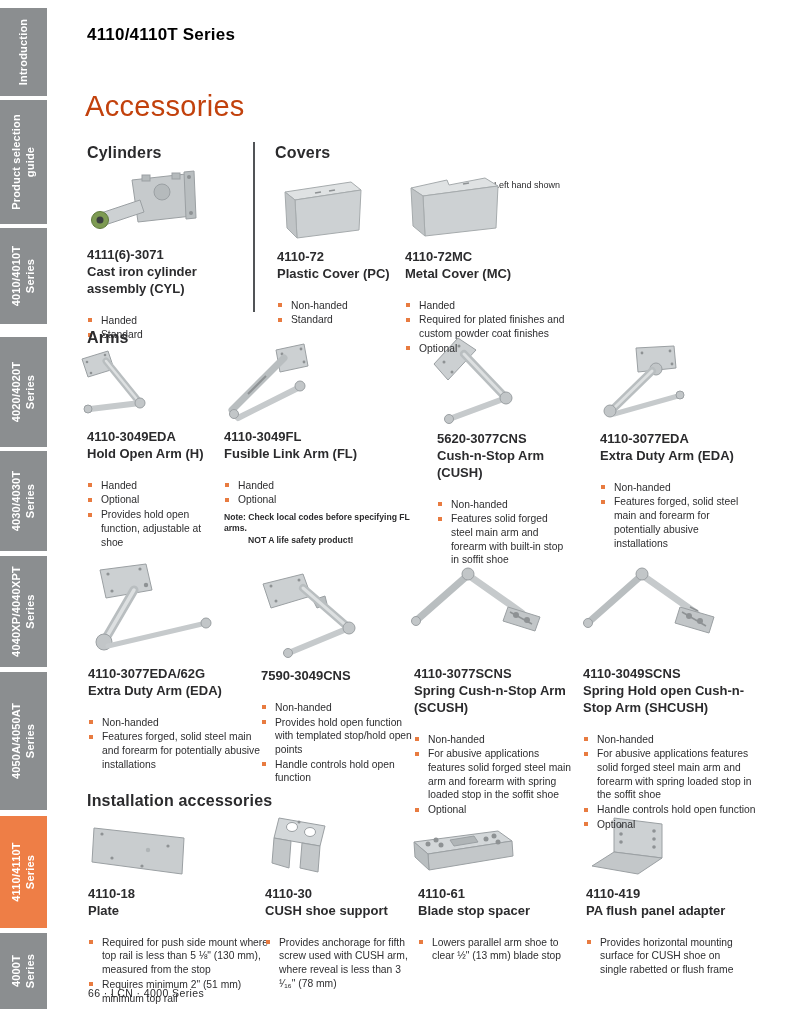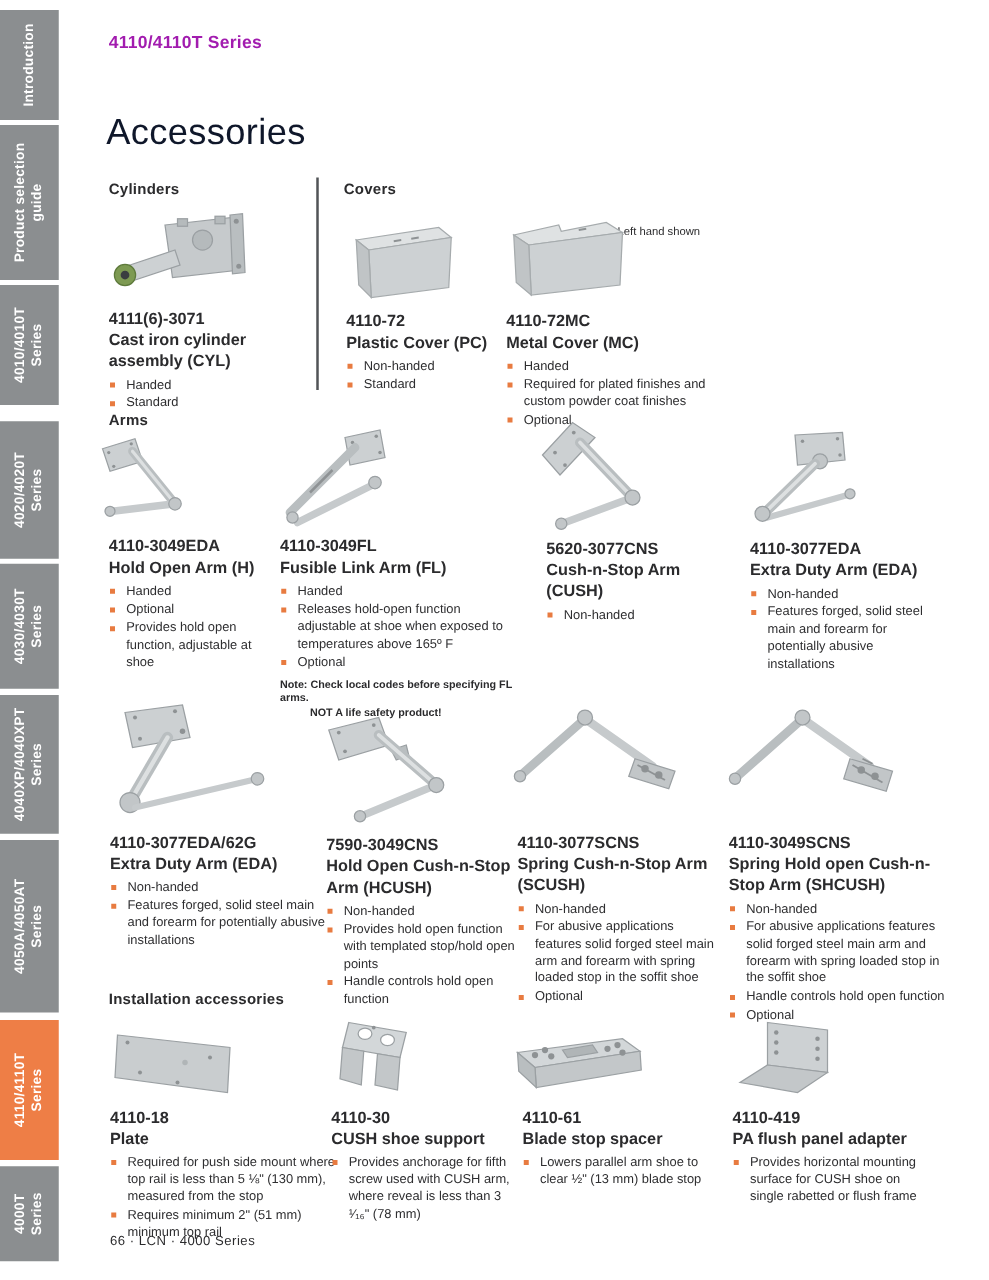--- a/index.html
+++ b/index.html
@@ -11,30 +11,30 @@
   .tab { position:absolute; left:0; width:47px; background:#8b8e90; }
   .tab.active { background:#ee7e46; }
   .tab-label {
     position:absolute; left:0; top:100%; height:47px;
     transform-origin:0 0; transform:rotate(-90deg);
     display:flex; flex-direction:column; align-items:center; justify-content:center;
     color:#ffffff; font-weight:bold; font-size:11px; line-height:1.25;
     text-align:center; letter-spacing:.2px; white-space:nowrap;
   }
   
-  .series-head { position:absolute; font-size:14px; font-weight:bold; color:#a21caf; letter-spacing:.2px; }
-  .title { position:absolute; font-size:29px; color:#0f172a; letter-spacing:.3px; }
-  .h2 { position:absolute; font-size:12px; font-weight:bold; color:#2b2b2d; letter-spacing:.2px; }
+  .series-head { position:absolute; font-size:17px; font-weight:bold; color:#000000; letter-spacing:.2px; }
+  .title { position:absolute; font-size:29px; color:#c2410c; letter-spacing:.3px; }
+  .h2 { position:absolute; font-size:16px; font-weight:bold; color:#2b2b2d; letter-spacing:.2px; }
   .lhs { position:absolute; font-size:9px; color:#2b2b2d; }
   .vdiv { position:absolute; width:1.5px; background:#515457; }
   .footer { position:absolute; font-size:10.5px; color:#2b2b2d; letter-spacing:.4px; }
   
   .card { position:absolute; }
   .code, .pname { font-weight:bold; font-size:13px; line-height:1.3; }
-  ul.bl { list-style:none; margin:4px 0 0 0; padding:0; font-size:10.3px; line-height:1.33; color:#2e2e30; }
+  ul.bl { list-style:none; margin:16px 0 0 0; padding:0; font-size:10.3px; line-height:1.33; color:#2e2e30; }
   ul.bl li { position:relative; padding-left:14px; margin-bottom:1px; }
   ul.bl li::before { content:""; position:absolute; left:1px; top:4.5px; width:4px; height:4px; background:#e87b40; }
   .note { font-size:8.6px; font-weight:bold; line-height:1.3; margin-top:5px; }
   .note .n2 { padding-left:24px; }
   
   .illus { position:absolute; }
   .illus svg { width:100%; height:100%; display:block; }
 </style>
 </head>
 <body>
@@ -329,33 +329,33 @@
       <li><span>Handed</span></li>
       <li><span>Optional</span></li>
       <li><span>Provides hold open function, adjustable at shoe</span></li>
     </ul>
   </div>
   <div class="card" style="left:224px;top:429px;width:194px">
     <div class="code">4110-3049FL</div>
     <div class="pname">Fusible Link Arm (FL)</div>
     <ul class="bl">
       <li><span>Handed</span></li>
-      <li><span>Releases hold-open function adjustable at shoe when exposed to temperatures above 165º F</span></li>
       <li><span>Optional</span></li>
     </ul>
     <div class="note">
       <div class="n1">Note: Check local codes before specifying FL arms.</div>
       <div class="n2">NOT A life safety product!</div>
     </div>
   </div>
   <div class="card" style="left:437px;top:431px;width:154px">
     <div class="code">5620-3077CNS</div>
     <div class="pname">Cush-n-Stop Arm (CUSH)</div>
     <ul class="bl">
       <li><span>Non-handed</span></li>
+      <li><span style="display:inline-block;max-width:118px">Features solid forged steel main arm and forearm with built-in stop in soffit shoe</span></li>
     </ul>
   </div>
   <div class="card" style="left:600px;top:431px;width:164px">
     <div class="code">4110-3077EDA</div>
     <div class="pname">Extra Duty Arm (EDA)</div>
     <ul class="bl">
       <li><span>Non-handed</span></li>
       <li><span style="display:inline-block;max-width:134px">Features forged, solid steel main and forearm for potentially abusive installations</span></li>
     </ul>
   </div>
@@ -363,21 +363,20 @@
   <div class="card" style="left:88px;top:666px;width:182px">
     <div class="code">4110-3077EDA/62G</div>
     <div class="pname">Extra Duty Arm (EDA)</div>
     <ul class="bl">
       <li><span>Non-handed</span></li>
       <li><span>Features forged, solid steel main and forearm for potentially abusive installations</span></li>
     </ul>
   </div>
   <div class="card" style="left:261px;top:668px;width:156px">
     <div class="code">7590-3049CNS</div>
-    <div class="pname" style="max-width:150px">Hold Open Cush-n-Stop Arm (HCUSH)</div>
     <ul class="bl">
       <li><span>Non-handed</span></li>
       <li><span>Provides hold open function with templated stop/hold open points</span></li>
       <li><span>Handle controls hold open function</span></li>
     </ul>
   </div>
   <div class="card" style="left:414px;top:666px;width:160px">
     <div class="code">4110-3077SCNS</div>
     <div class="pname" style="max-width:155px">Spring Cush-n-Stop Arm (SCUSH)</div>
     <ul class="bl">

